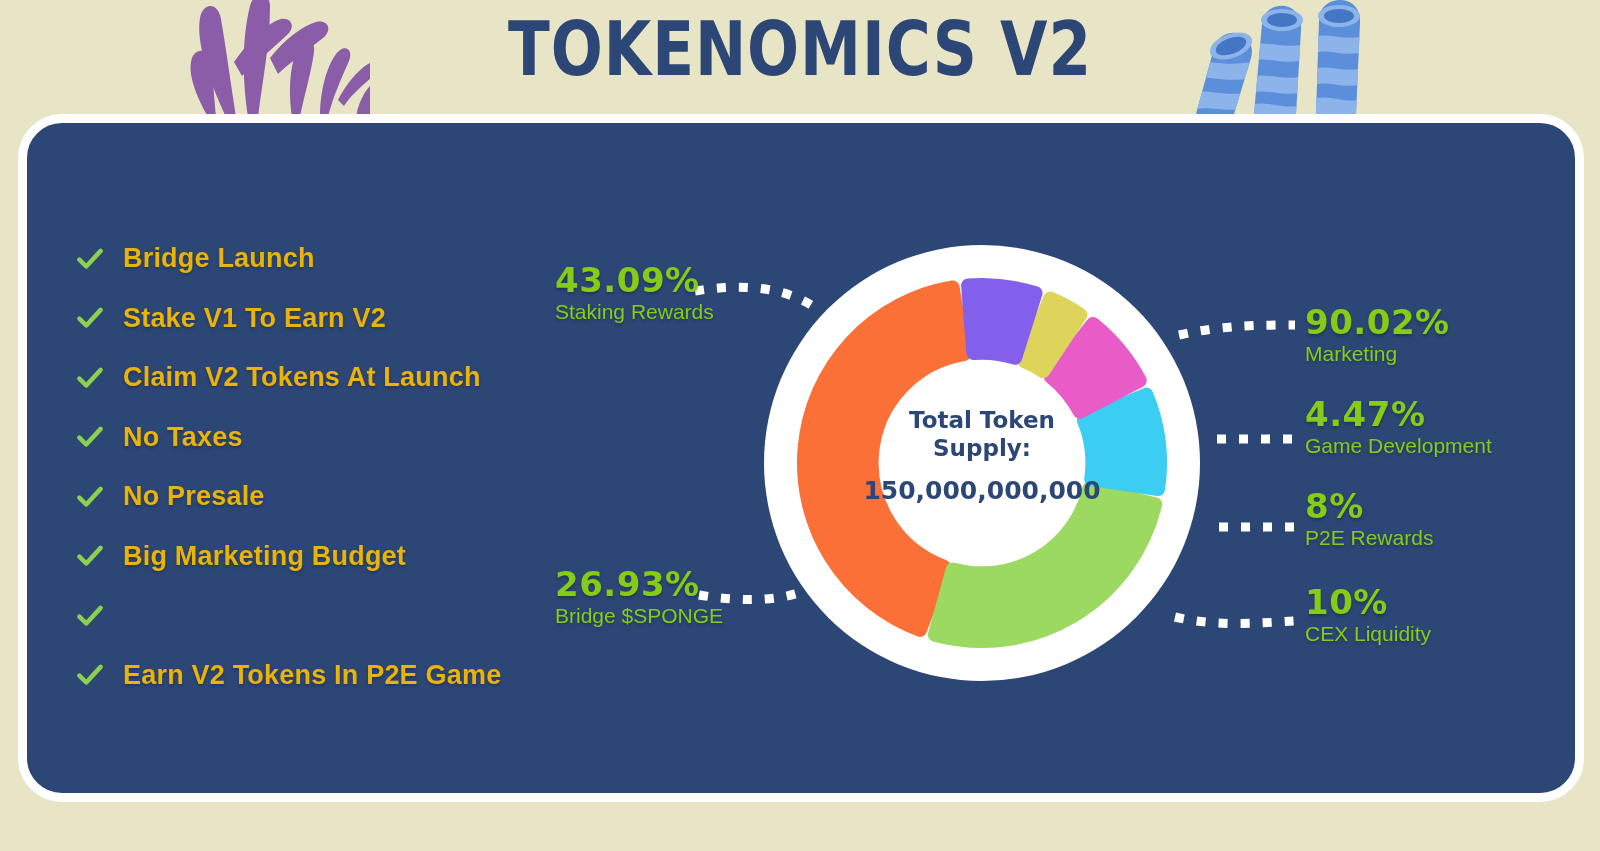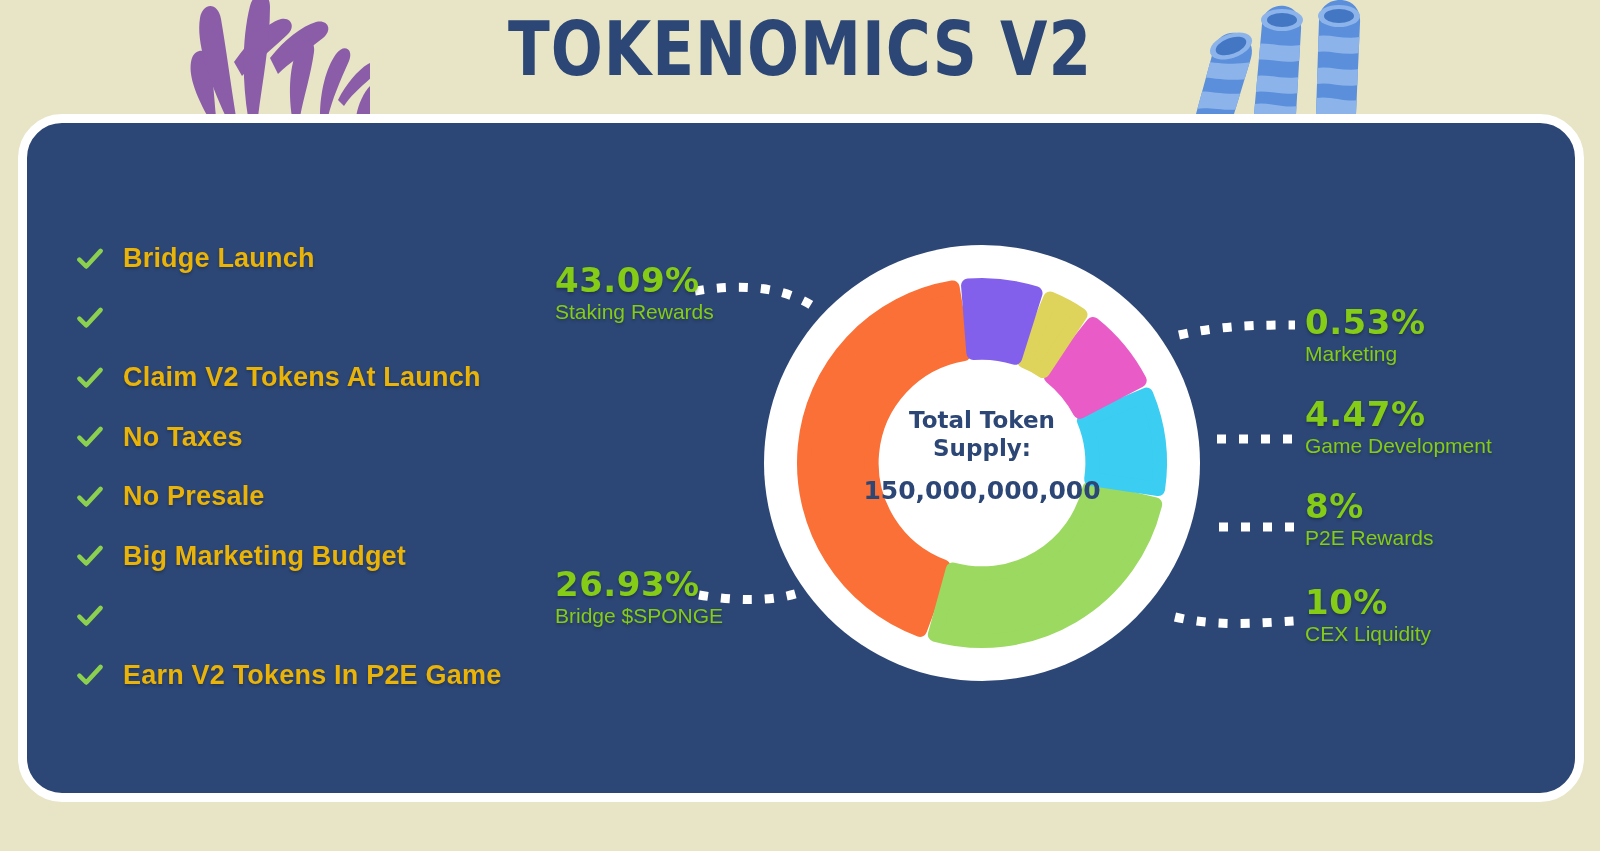--- a/index.html
+++ b/index.html
@@ -205,20 +205,21 @@
       <svg class="check-icon" viewBox="0 0 24 24">
         <path d="M3.5 12.5 L9 18 L20.5 5.5" fill="none" stroke="#8BD14F" stroke-width="3.6" stroke-linecap="round" stroke-linejoin="round"></path>
       </svg>
       <span class="check-label">Bridge Launch</span>
     </div>
 
     <div class="check-item">
       <svg class="check-icon" viewBox="0 0 24 24">
         <path d="M3.5 12.5 L9 18 L20.5 5.5" fill="none" stroke="#8BD14F" stroke-width="3.6" stroke-linecap="round" stroke-linejoin="round"></path>
       </svg>
+      <span class="check-label">Stake V1 To Earn V2</span>
     </div>
 
     <div class="check-item">
       <svg class="check-icon" viewBox="0 0 24 24">
         <path d="M3.5 12.5 L9 18 L20.5 5.5" fill="none" stroke="#8BD14F" stroke-width="3.6" stroke-linecap="round" stroke-linejoin="round"></path>
       </svg>
       <span class="check-label">Claim V2 Tokens At Launch</span>
     </div>
 
     <div class="check-item">
@@ -288,21 +289,21 @@
     <div class="pct">43.09%</div>
     <div class="name">Staking Rewards</div>
   </div>
 
   <div class="callout left" style="left:528px; top:444px;">
     <div class="pct">26.93%</div>
     <div class="name">Bridge $SPONGE</div>
   </div>
 
   <div class="callout left" style="left:1278px; top:182px;">
-    <div class="pct">0.53%</div>
+    <div class="pct">90.02%</div>
     <div class="name">Marketing</div>
   </div>
 
   <div class="callout left" style="left:1278px; top:274px;">
     <div class="pct">4.47%</div>
     <div class="name">Game Development</div>
   </div>
 
   <div class="callout left" style="left:1278px; top:366px;">
     <div class="pct">8%</div>

